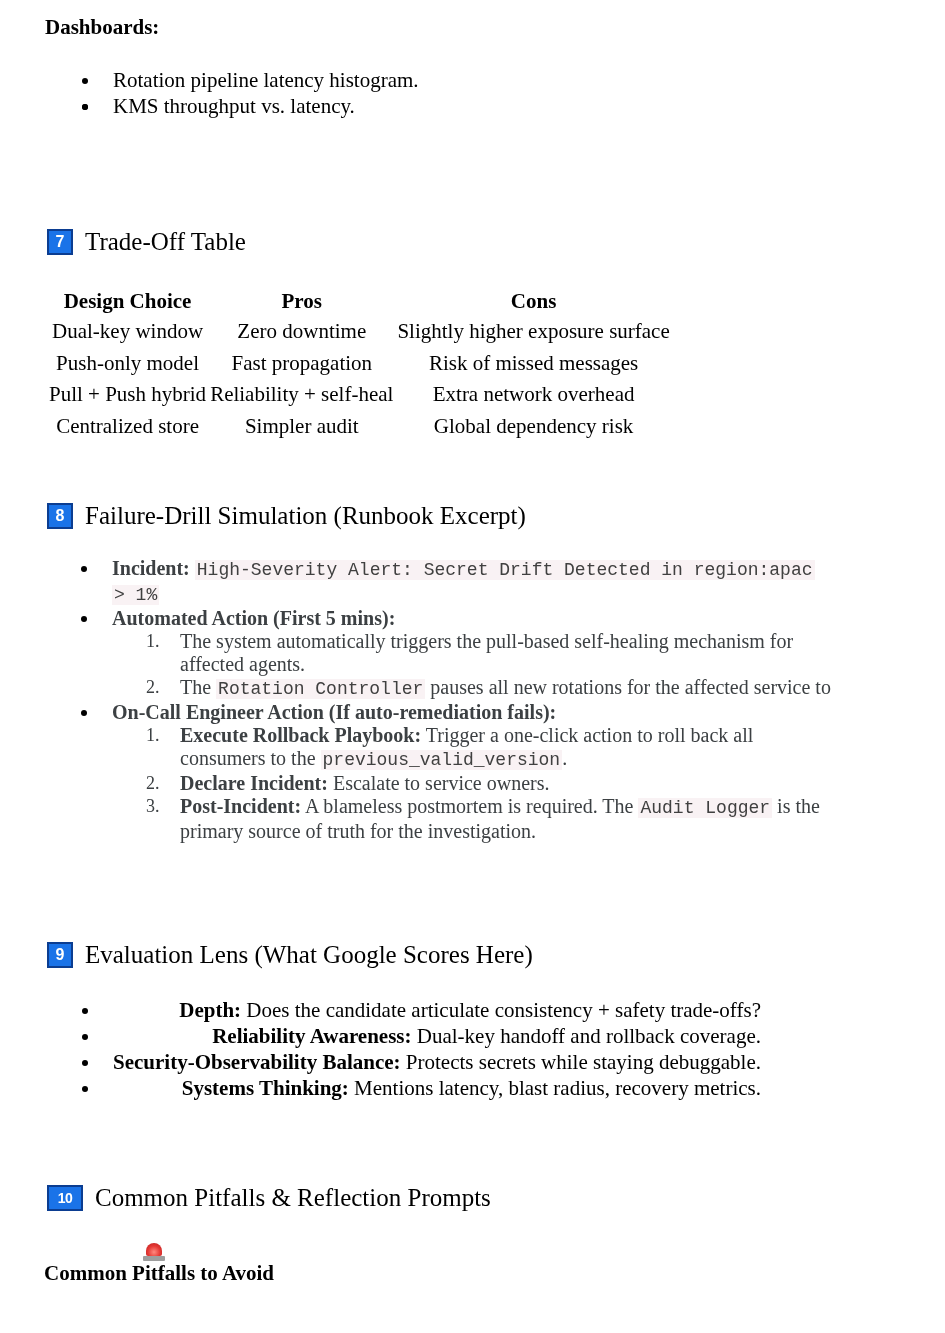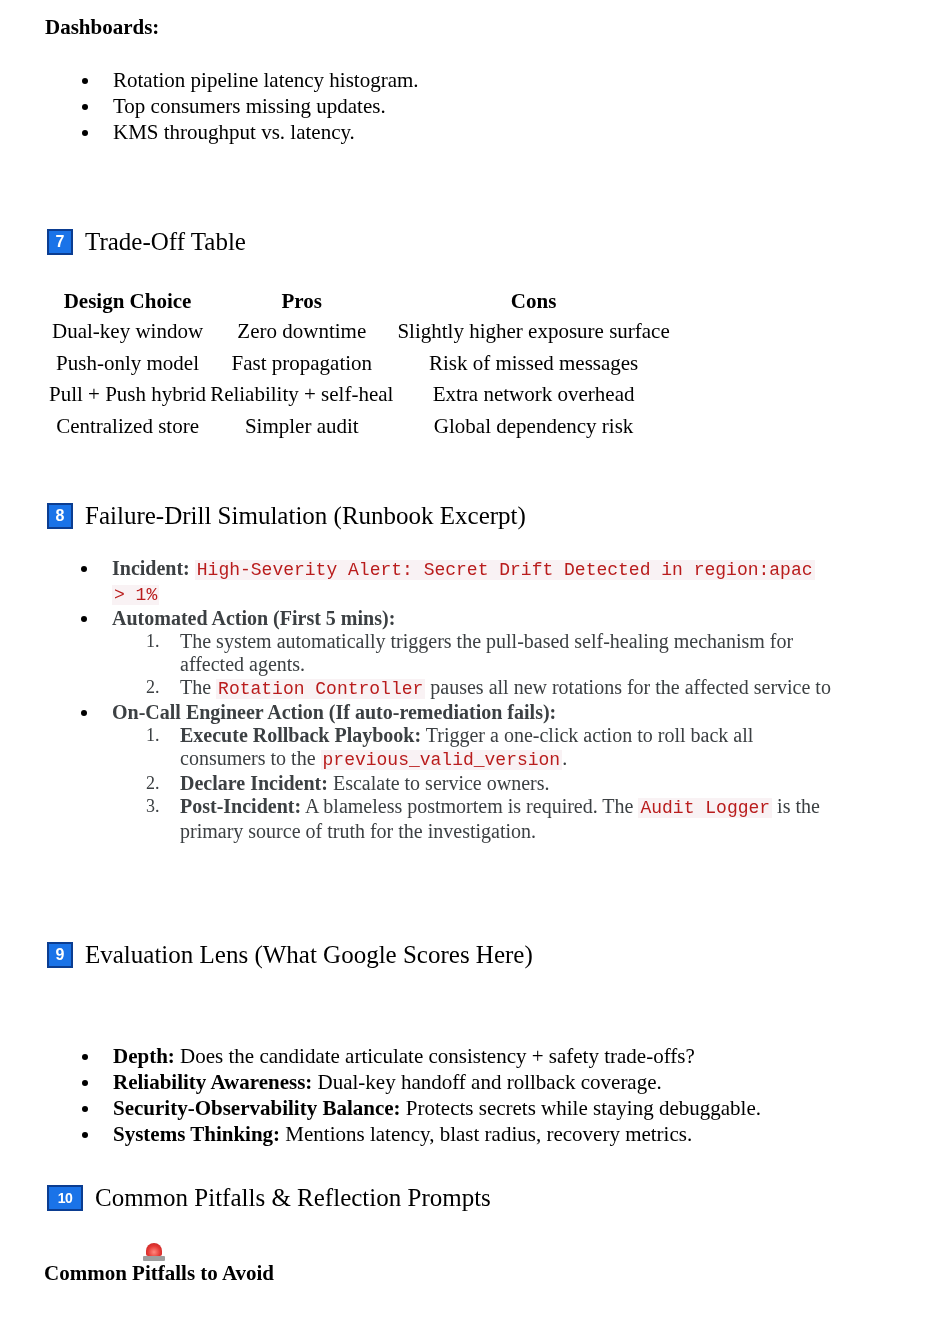--- a/index.html
+++ b/index.html
@@ -33,42 +33,42 @@
     position: absolute; left: -31px; top: 9px; width: 6px; height: 6px;
     border-radius: 50%; background: #000;
   }
   .drill b { color: #3c4043; }
   .drill ol { margin: 0; padding: 0; list-style: none; }
   .drill ol li { position: relative; padding-left: 0; }
   .drill ol li .num {
     position: absolute; left: -34px; top: 0; font-size: 18px; color: #3c4043;
   }
   code.inl {
-    font-family: "Liberation Mono", monospace; font-size: 18px; color: #b91c1c;
+    font-family: "Liberation Mono", monospace; font-size: 18px; color: #404040;
     background: #f9f2f4; padding: 0 2px;
   }
   .siren { display: inline-block; width: 22px; height: 18px; margin-right: 10px; position: relative; }
   .siren .dome {
     position: absolute; left: 3px; top: 0; width: 16px; height: 13px;
     background: radial-gradient(circle at 50% 70%, #ff8a80 0%, #e53935 50%, #b71c1c 100%);
     border-radius: 8px 8px 2px 2px;
   }
   .siren .base {
     position: absolute; left: 0; top: 13px; width: 22px; height: 5px;
     background: #9e9e9e; border-radius: 1px;
   }
   .sub-title { font-size: 21px; font-weight: bold; }
 </style>
 </head>
 <body>
 
 <div class="abs h-label" style="left:45px; top:15px;">Dashboards:</div>
 <ul class="bullets abs" style="left:113px; top:67px;">
   <li><span class="dot"></span><span>Rotation pipeline latency histogram.</span></li>
-  <li><span class="dot"></span><span>Top consumers missing updates.</span></li>
+  <li><span class="dot"></span></li>
   <li><span class="dot"></span><span>KMS throughput vs. latency.</span></li>
 </ul>
 
 <div class="abs sec-head" style="left:47px; top:228px;">
   <span class="badge">7</span>
   <span class="sec-title">Trade-Off Table</span>
 </div>
 <table class="tradeoff abs" style="left:47px; top:286px;">
   <thead>
     <tr>
@@ -149,21 +149,21 @@
         <span>primary source of truth for the investigation.</span>
       </li>
     </ol>
   </div>
 </div>
 
 <div class="abs sec-head" style="left:47px; top:941px;">
   <span class="badge">9</span>
   <span class="sec-title">Evaluation Lens (What Google Scores Here)</span>
 </div>
-<ul class="bullets abs" style="left:113px; top:1043px;">
+<ul class="bullets abs" style="left:113px; top:997px;text-align:right;">
   <li><span class="dot"></span><b>Depth:</b><span> Does the candidate articulate consistency + safety trade-offs?</span></li>
   <li><span class="dot"></span><b>Reliability Awareness:</b><span> Dual-key handoff and rollback coverage.</span></li>
   <li><span class="dot"></span><b>Security-Observability Balance:</b><span> Protects secrets while staying debuggable.</span></li>
   <li><span class="dot"></span><b>Systems Thinking:</b><span> Mentions latency, blast radius, recovery metrics.</span></li>
 </ul>
 
 <div class="abs sec-head" style="left:47px; top:1184px;">
   <span class="badge wide">10</span>
   <span class="sec-title">Common Pitfalls &amp; Reflection Prompts</span>
 </div>

